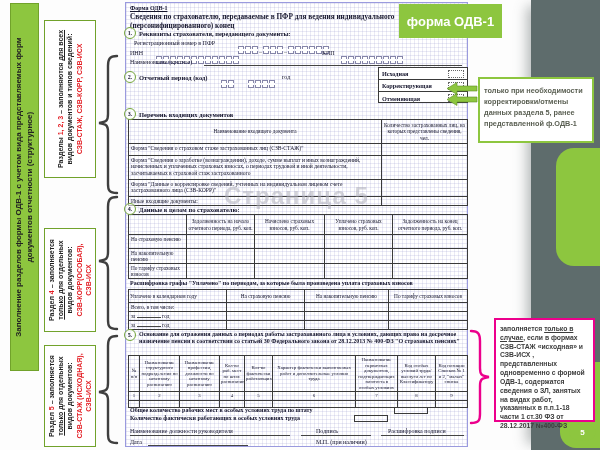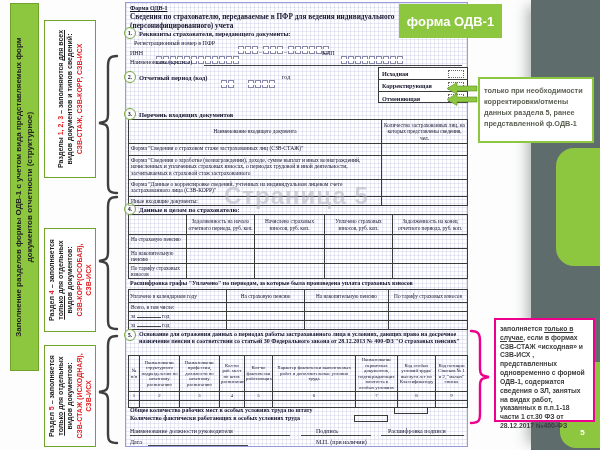--- a/index.html
+++ b/index.html
@@ -117,21 +117,21 @@
     <div class="lbox-line"><span class="und">только</span><span> для отдельных</span></div>
     <div class="lbox-line">видов документов:</div>
     <div class="lbox-line red">СЗВ-СТАЖ (ИСХОДНАЯ),</div>
     <div class="lbox-line red">СЗВ-ИСХ</div>
   </div>
 
   <div class="form">
     <div class="abs lbl fw-bold und" style="left:4px; top:2px;">Форма ОДВ-1</div>
     <div class="abs" style="left:4px; top:10px; width:335px; font-size:7.3px; font-weight:bold; line-height:1.2;border-radius:8px;">
       <div>Сведения по страхователю, передаваемые в ПФР для ведения индивидуального</div>
-      <div>(персонифицированного) учета</div>
+      <div>(персонифицированного) конец</div>
     </div>
 
     <div class="circ" style="left:-2px; top:24px;">1.</div>
     <div class="abs hd" style="left:13px; top:27px;">Реквизиты страхователя, передающего документы:</div>
     <div class="abs lbl" style="left:8px; top:37px;">Регистрационный номер в ПФР</div>
     <div class="abs" style="left:112px; top:37px;">
       <span class="cells">
           <span class="cell"></span>
           <span class="cell"></span>
           <span class="cell"></span>

